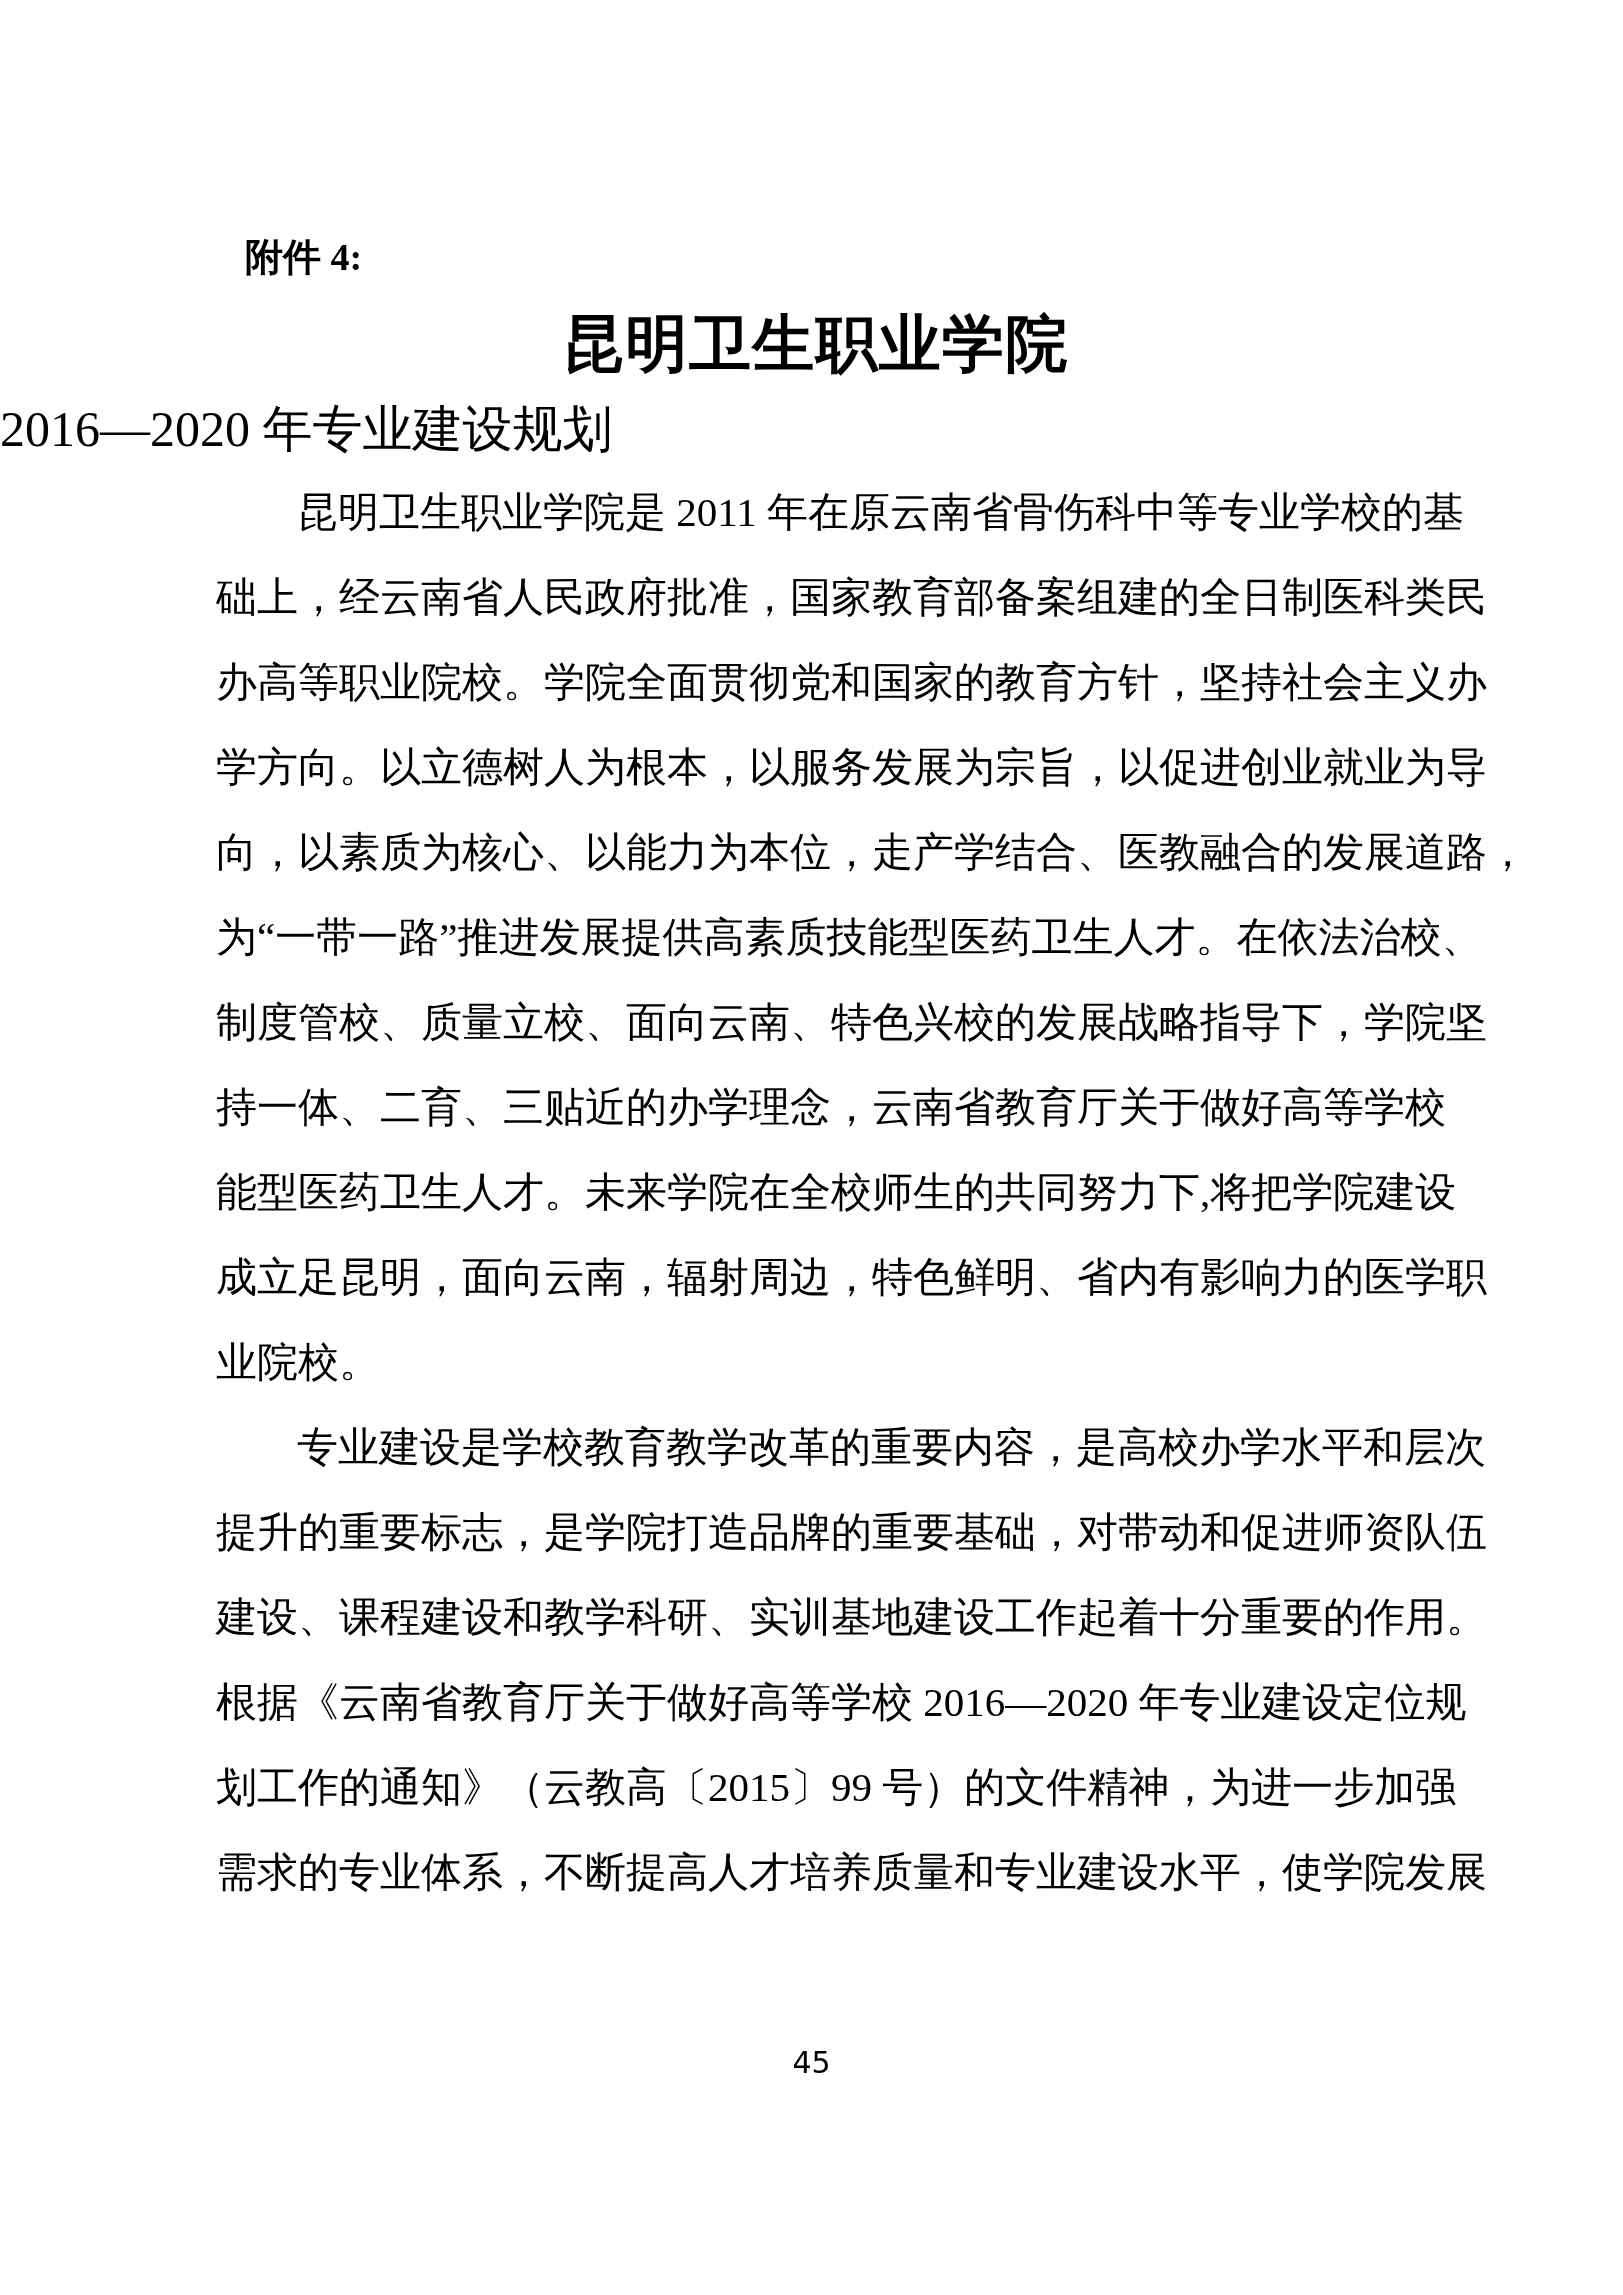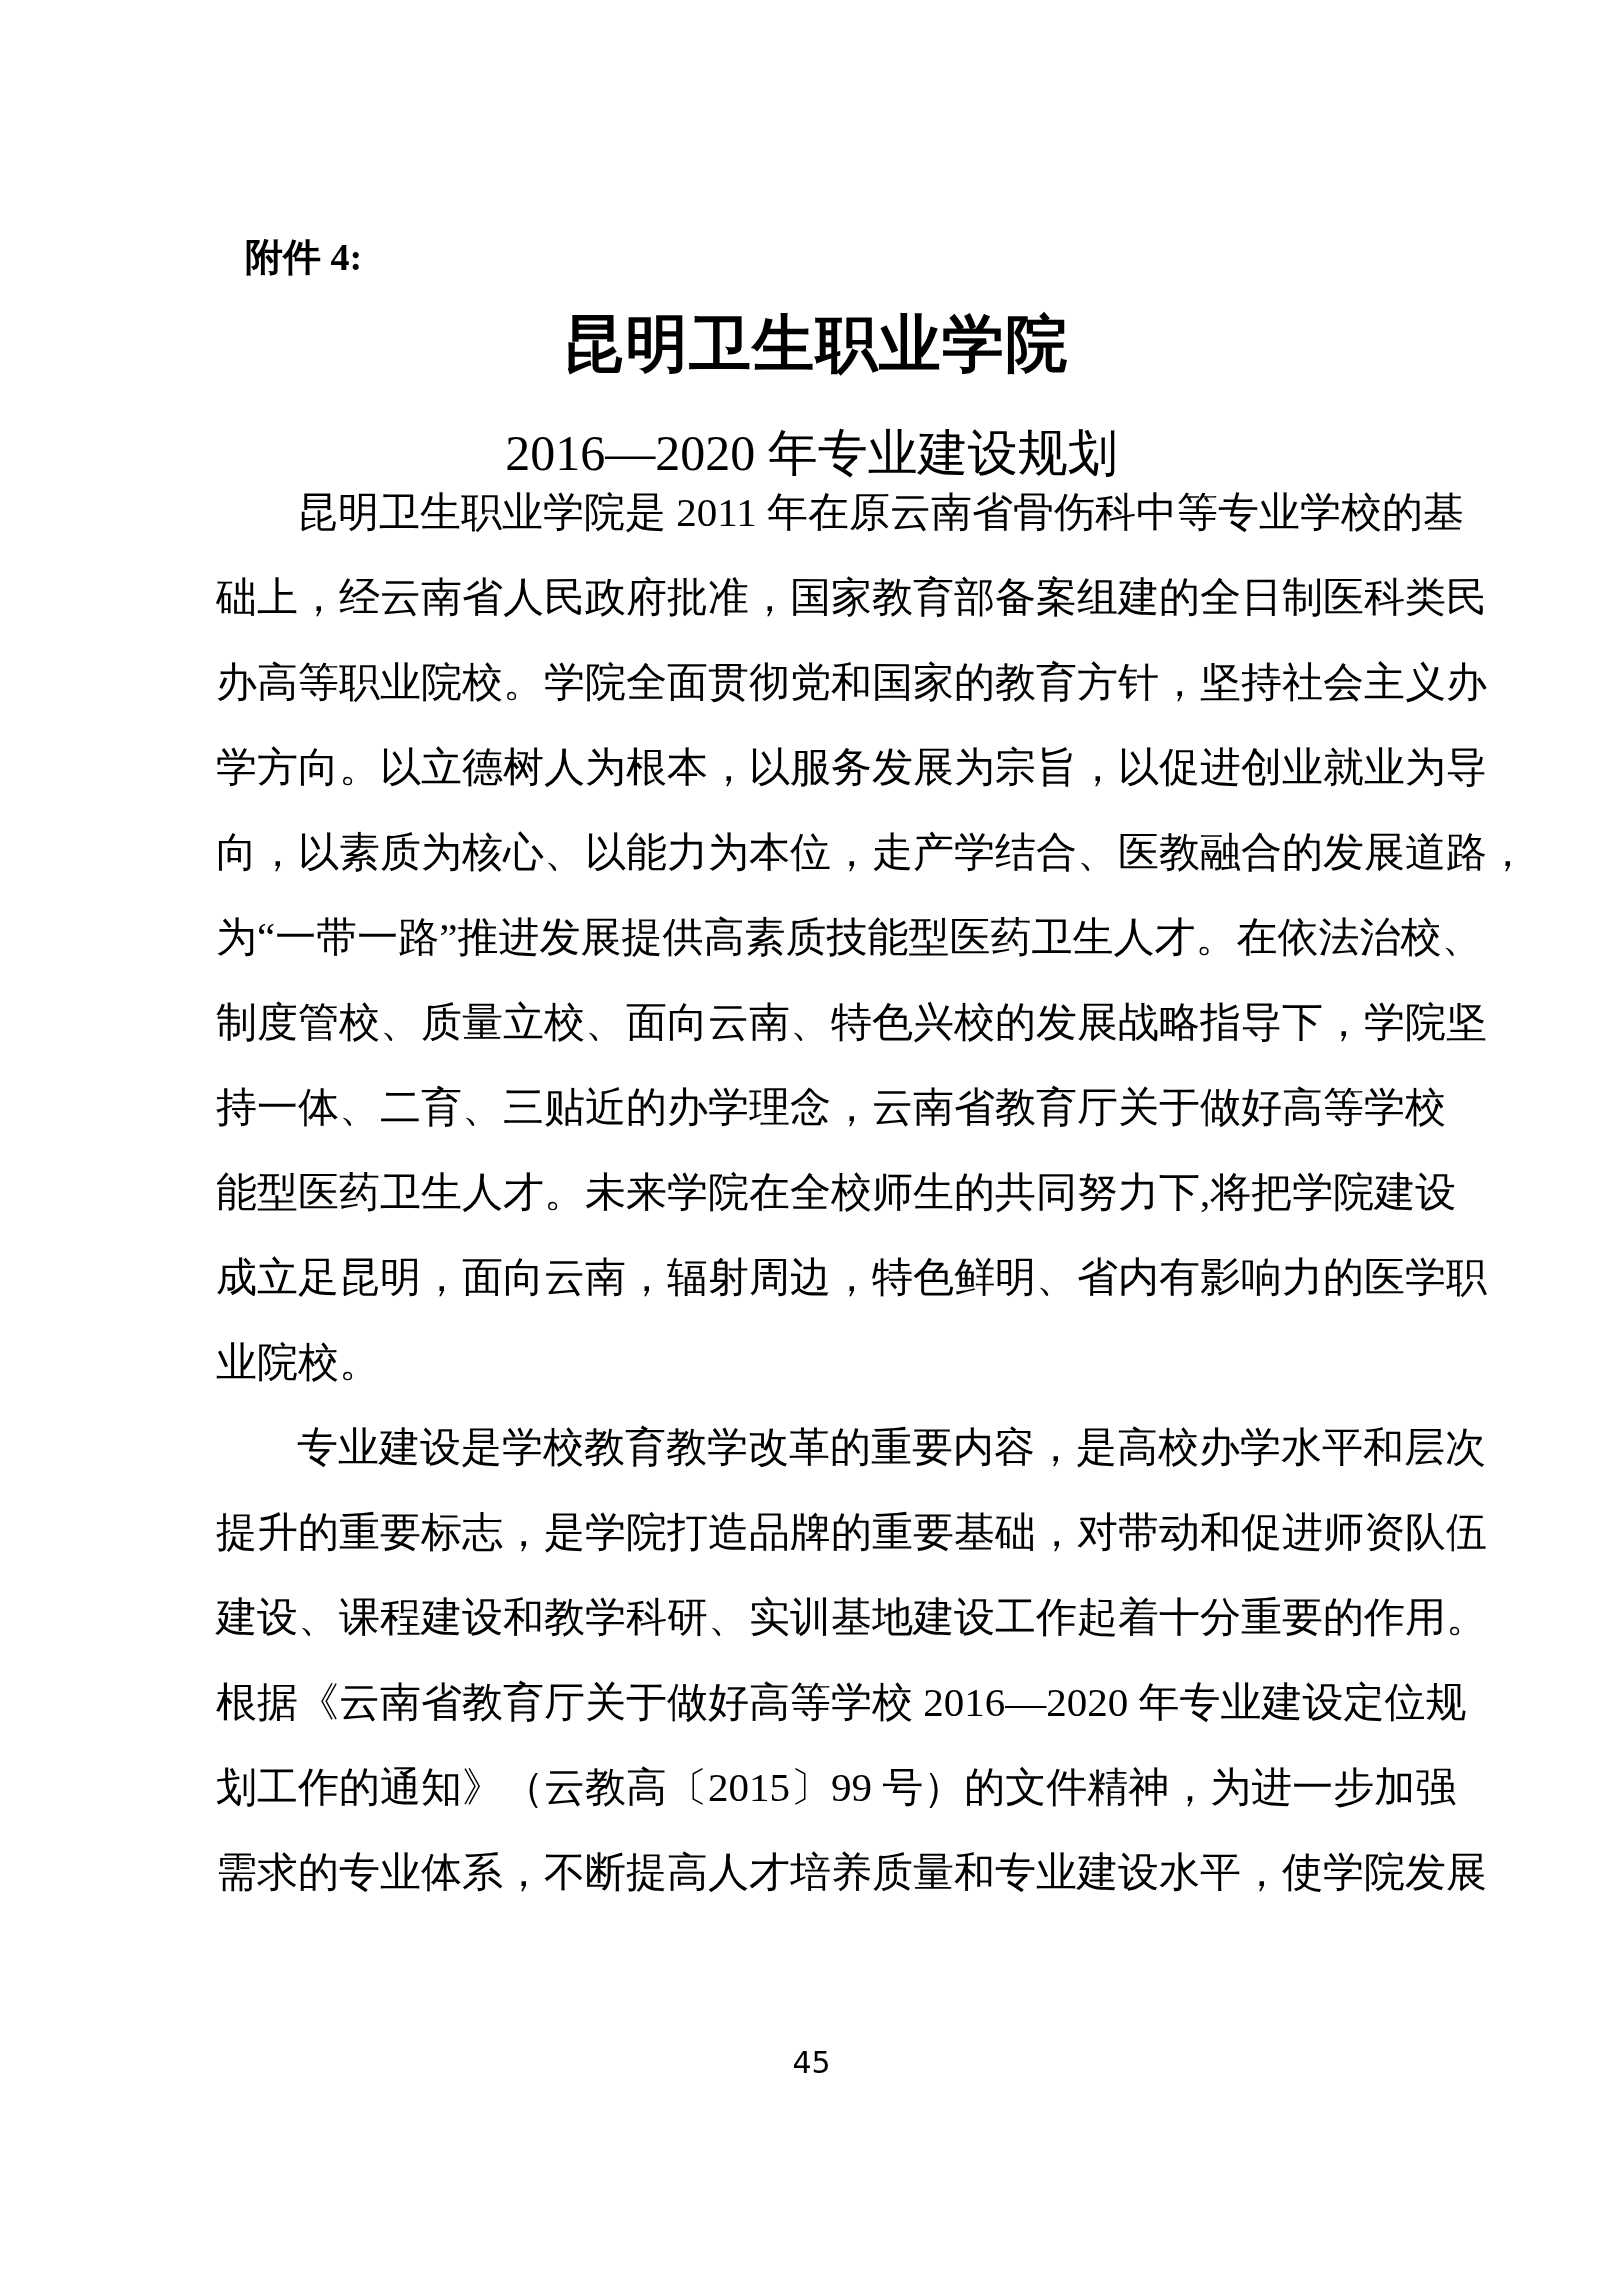--- a/index.html
+++ b/index.html
@@ -31,22 +31,22 @@
     font-size: 62px;
     font-weight: bold;
     line-height: 68px;
     letter-spacing: 1.3px;
     white-space: nowrap;
   }
   .doc-subtitle {
     position: absolute;
     left: 0;
     right: 0;
-    top: 424px;
-    text-align: center;
+    top: 400px;
+    text-align: left;
     font-size: 50px;
     font-weight: normal;
     line-height: 58px;
     white-space: nowrap;
   }
   .body-text {
     position: absolute;
     left: 216px;
     top: 470px;
     width: 1195px;

